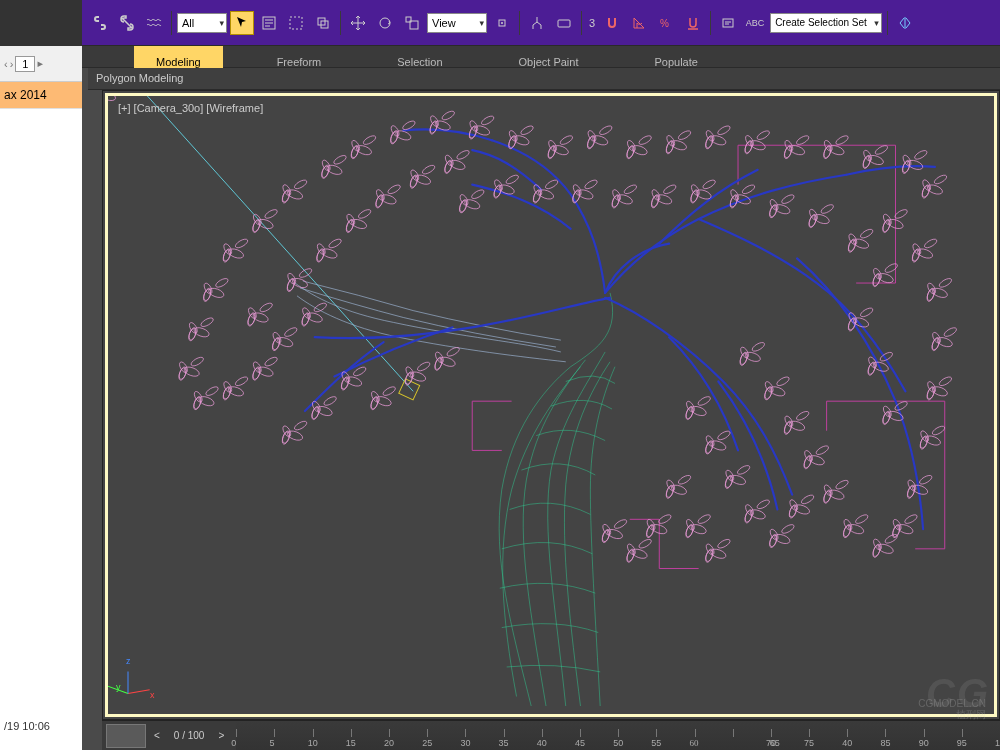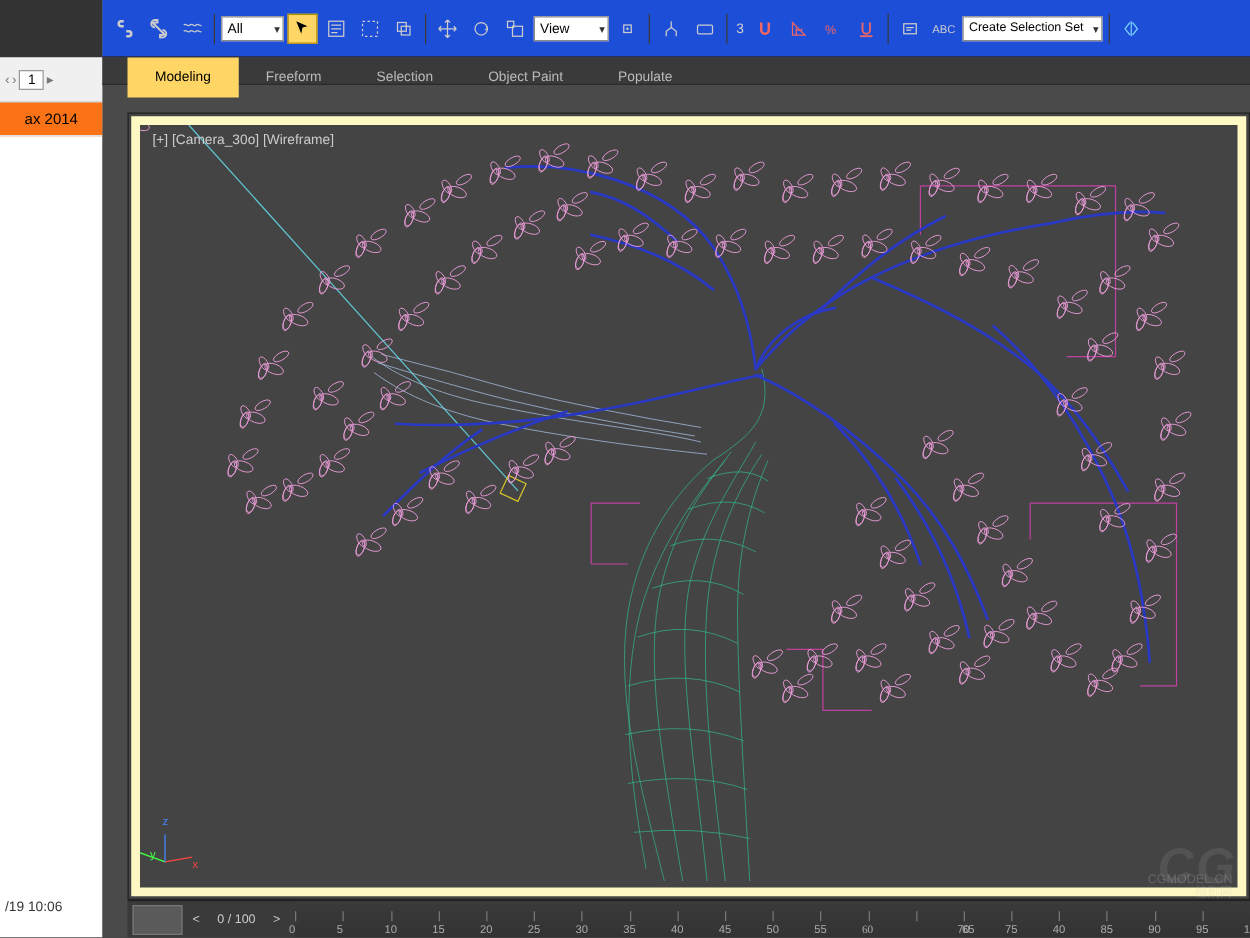--- a/index.html
+++ b/index.html
@@ -3,48 +3,48 @@
 <meta charset="utf-8">
 <style>
 * { margin: 0; padding: 0; box-sizing: border-box; font-family: "Segoe UI", Tahoma, sans-serif; }
 body { width: 1000px; height: 750px; background: #4a4a4a; overflow: hidden; position: relative; }
 
 
 .left-panel { position: absolute; left: 0; top: 0; width: 82px; height: 750px; background: #fff; }
 .left-nav { height: 36px; background: #f0f0f0; border-bottom: 1px solid #ccc; display: flex; align-items: center; padding: 0 4px; gap: 2px; font-size: 11px; }
 .left-nav .arrow { color: #777; }
 .left-nav .page { border: 1px solid #999; padding: 1px 6px; background: #fff; }
-.breadcrumb { padding: 6px 4px; font-size: 12px; border-bottom: 1px solid #e0e0e0; background: #f97316; text-align: center; }
+.breadcrumb { padding: 6px 4px; font-size: 12px; border-bottom: 1px solid #e0e0e0; background: #fdba74; }
 .file-list { font-size: 12px; }
 .file-item { padding: 4px 6px; border-bottom: 1px solid transparent; }
 .file-date { position: absolute; bottom: 18px; left: 4px; font-size: 11px; color: #333; }
 
 
 .main { position: absolute; left: 82px; top: 0; right: 0; height: 750px; background: #4a4a4a; }
 
 
-.toolbar { position: absolute; top: 0; left: 0; right: 0; height: 46px; background: #1d4ed8; display: flex; align-items: center; padding: 4px 6px; gap: 3px; border-bottom: 1px solid #2a2a2a; }
+.toolbar { position: absolute; top: 0; left: 0; right: 0; height: 46px; background: #4c1d95; display: flex; align-items: center; padding: 4px 6px; gap: 3px; border-bottom: 1px solid #2a2a2a; }
 .tool-icon { width: 24px; height: 24px; display: flex; align-items: center; justify-content: center; cursor: pointer; color: #ccc; font-size: 14px; }
 .tool-icon.active { background: #ffd666; border: 1px solid #b38f00; }
 .tool-icon.active svg, .tool-icon.active span { color: #000; }
 .dropdown { height: 20px; background: #fff; border: 1px solid #888; font-size: 11px; padding: 0 14px 0 4px; display: flex; align-items: center; position: relative; min-width: 50px; }
 .dropdown::after { content: "▾"; position: absolute; right: 2px; font-size: 9px; color: #333; }
 .sep { width: 1px; height: 24px; background: #3a3a3a; margin: 0 2px; }
 .snap-n { font-size: 11px; color: #ccc; margin: 0 2px; }
 
 
 .ribbon { position: absolute; top: 46px; left: 0; right: 0; height: 22px; background: #3a3a3a; display: flex; align-items: stretch; padding-left: 20px; font-size: 11px; color: #bbb; border-bottom: 1px solid #2a2a2a; }
-.ribbon-tab { padding: 16px 22px; display: flex; align-items: center; cursor: pointer; }
+.ribbon-tab { padding: 16px 22px; display: flex; align-items: center; cursor: pointer; margin-left: 32px; }
 .ribbon-tab.active { background: #ffd666; color: #000; }
 .section-label { position: absolute; top: 68px; left: 6px; right: 0; height: 22px; font-size: 11px; color: #ccc; padding: 4px 8px; background: #3f3f3f; border-bottom: 1px solid #2a2a2a; }
 
 
 .viewport { position: absolute; top: 90px; left: 20px; right: 0; bottom: 30px; background: #444; border: 1px solid #222; }
 .viewport-label { position: absolute; top: 6px; left: 10px; font-size: 11px; color: #ccc; z-index: 10; }
-.vp-inner { position: absolute; inset: 2px; border: 7px solid #fef9c3; overflow: hidden; }
+.vp-inner { position: absolute; inset: 2px; border: 3px solid #fef9c3; overflow: hidden; }
 
 
 .axis-gizmo { position: absolute; bottom: 14px; left: 14px; width: 40px; height: 40px; }
 .axis-gizmo .axis { position: absolute; bottom: 6px; left: 6px; width: 22px; height: 1px; transform-origin: left center; }
 .axis-gizmo .lbl { position: absolute; font-size: 9px; }
 .ax-x { background: #f44; transform: rotate(-10deg); }
 .ax-y { background: #4f4; transform: rotate(-160deg); }
 .ax-z { background: #48f; transform: rotate(-90deg); }
 
 
@@ -199,20 +199,21 @@
       </div>
   </div>
 
   <div class="ribbon">
     <div class="ribbon-tab active">Modeling</div>
     <div class="ribbon-tab">Freeform</div>
     <div class="ribbon-tab">Selection</div>
     <div class="ribbon-tab">Object Paint</div>
     <div class="ribbon-tab">Populate</div>
   </div>
+  <div class="section-label">Polygon Modeling</div>
 
   <div class="viewport">
     <div class="vp-inner">
       <div class="viewport-label">[+] [Camera_30o] [Wireframe]</div>
 
       <svg class="tree-svg" viewBox="0 0 900 620" preserveAspectRatio="xMidYMid meet">
 
         <line x1="40" y1="0" x2="310" y2="300" stroke="#5fc8d6" stroke-width="1"></line>
         <rect x="298" y="290" width="16" height="16" stroke="#d6c32a" fill="none" transform="rotate(25 306 298)"></rect>
 

